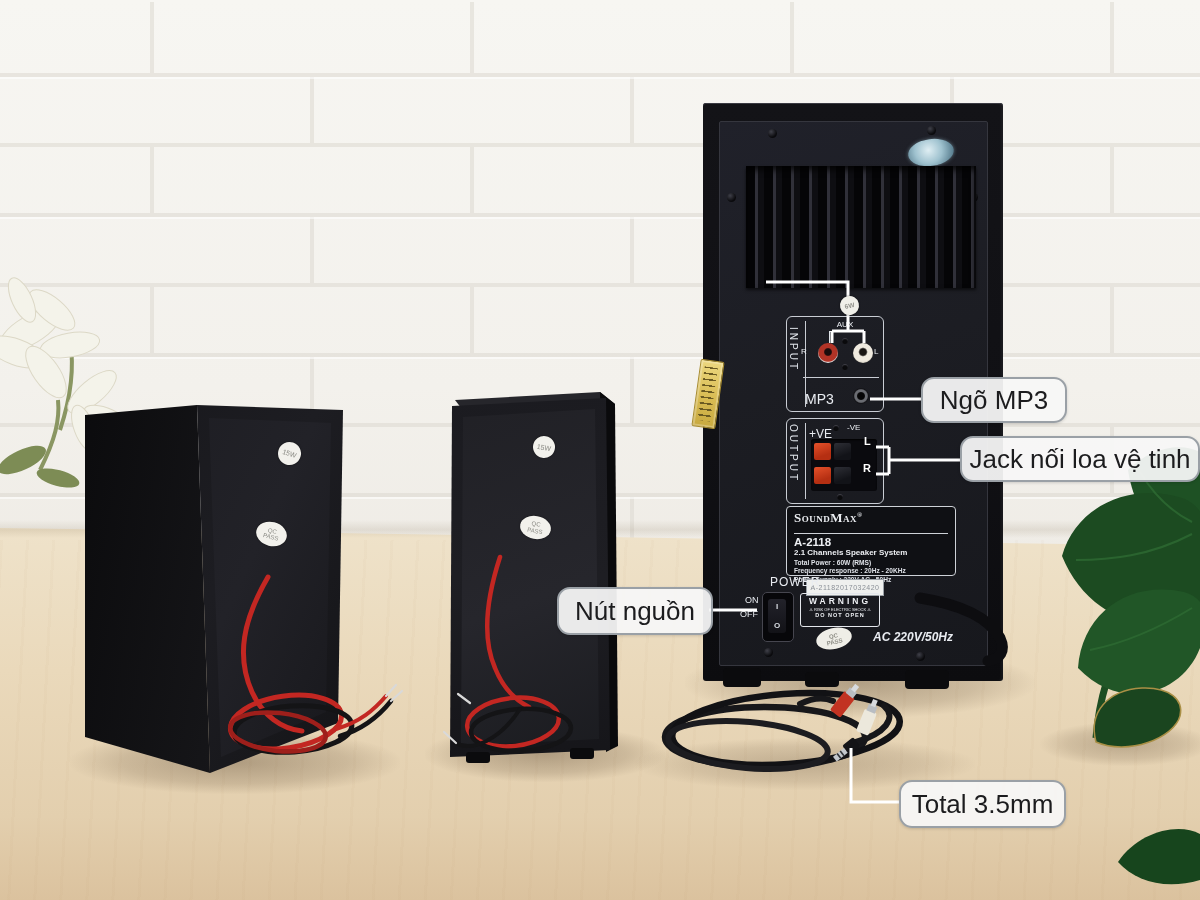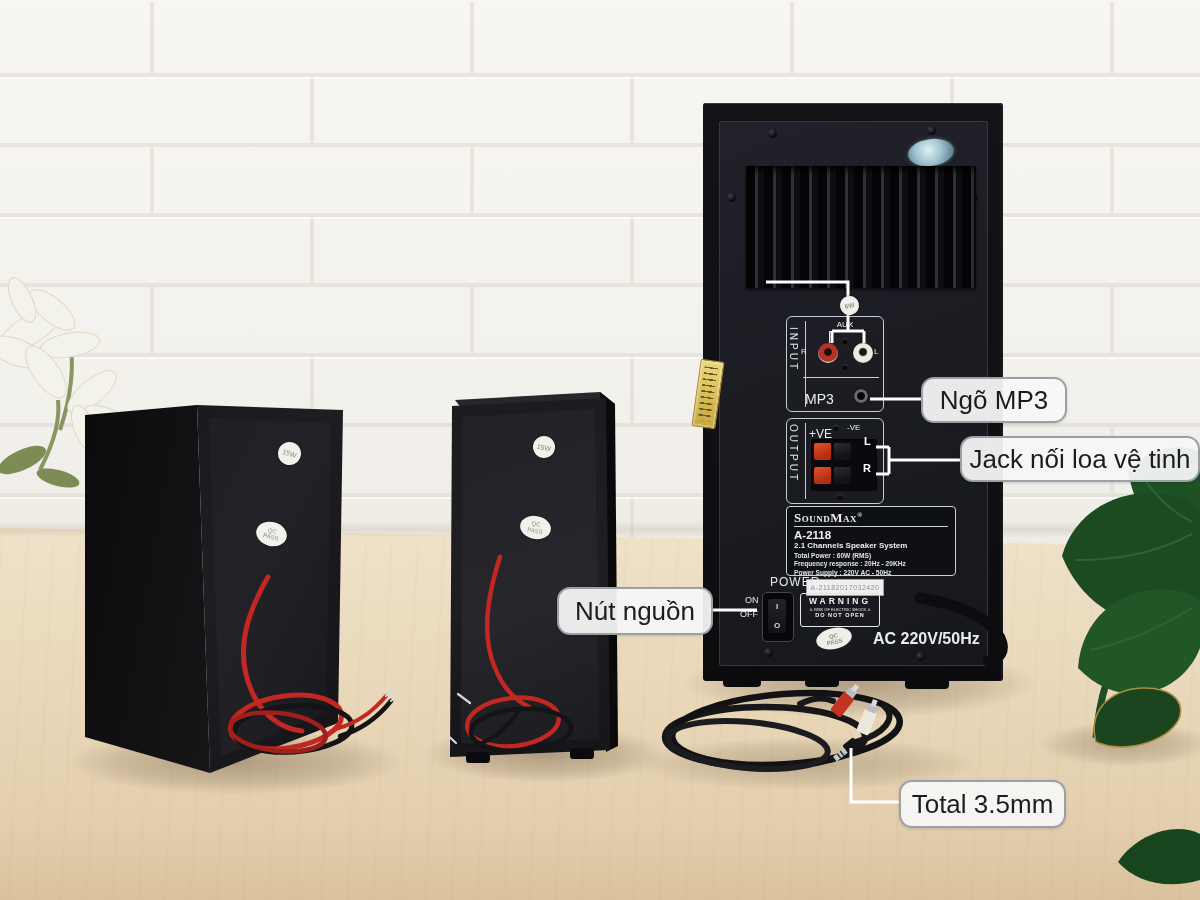--- a/index.html
+++ b/index.html
@@ -89,42 +89,42 @@
        background:radial-gradient(circle at 50% 50%,#050506 0 30%,#6a6c72 40% 55%,#141418 65% 100%);}
   .tblock{position:absolute;left:24px;top:20px;width:66px;height:52px;background:#0a0a0e;
        border-radius:3px;box-shadow:inset 0 1px 2px #000;}
   .clip{position:absolute;width:17px;height:17px;border-radius:2px;}
   .clip.r{background:linear-gradient(160deg,#e5512a 0%,#b52f12 70%);}
   .clip.k{background:linear-gradient(160deg,#2e2f36 0%,#121318 70%);}
 
   .spec{position:absolute;left:83px;top:403px;width:170px;height:70px;background:#0f1014;
        border:1.5px solid #ced2d8;border-radius:4px;color:#eceef2;padding:3px 7px;box-sizing:border-box;}
   .spec .brand{font-family:"Liberation Serif",serif;font-weight:bold;font-size:13px;
-       font-variant:small-caps;letter-spacing:.5px;border-bottom:1px solid #ced2d8;padding-bottom:0;}
+       font-variant:small-caps;letter-spacing:.5px;border-bottom:1px solid #ced2d8;padding-bottom:7px;}
   .spec .brand sup{font-size:7px;}
   .spec .model{font-size:11.5px;font-weight:bold;margin-top:2px;}
   .spec .sys{font-size:8px;font-weight:bold;}
   .spec .row{font-size:6.6px;font-weight:bold;margin-top:1.6px;color:#dfe2e8;}
   .serial{position:absolute;left:103px;top:476px;width:76px;height:15px;background:#eff0ee;
        border:1px solid #9aa0a6;color:#8a8f96;font-size:7px;display:flex;align-items:center;
        justify-content:center;letter-spacing:.5px;}
   .switch{position:absolute;left:59px;top:489px;width:30px;height:48px;background:#07070a;
        border:1px solid #46464f;border-radius:5px;}
   .rocker{position:absolute;left:5px;top:6px;width:18px;height:34px;background:linear-gradient(180deg,#22222a,#121217);
        border-radius:3px;color:#d8dce2;font-size:8px;font-weight:bold;display:flex;flex-direction:column;
        align-items:center;justify-content:space-between;padding:3px 0;box-sizing:border-box;}
   .warn{position:absolute;left:97px;top:490px;width:80px;height:34px;border:1.5px solid #e4e7ec;
        border-radius:3px;color:#eef0f4;text-align:center;box-sizing:border-box;padding-top:2px;}
   .warn .t{font-size:8.5px;font-weight:bold;letter-spacing:3px;}
   .warn .m{font-size:4px;margin-top:1px;}
   .warn .b{font-size:5.5px;font-weight:bold;letter-spacing:1px;}
   .qcoval{position:absolute;left:113px;top:525px;width:36px;height:21px;border-radius:50%;
        background:#efeee7;color:#8d8d85;font-size:6px;font-weight:bold;display:flex;align-items:center;
        justify-content:center;text-align:center;line-height:1;transform:rotate(-12deg);white-space:pre-line;}
-  .actxt{position:absolute;left:170px;top:527px;font-size:16px;font-weight:bold;color:#e9ecf1;}
+  .actxt{position:absolute;left:170px;top:527px;font-size:12px;font-weight:bold;color:#e9ecf1;font-style:italic;}
   .warranty{position:absolute;left:-7px;top:257px;width:22px;height:66px;transform:rotate(8deg);
        background:linear-gradient(180deg,#ecd77f 0%,#d9bc54 55%,#c8a93f 100%);
        border:1px solid #a88c2e;border-radius:2px;
        box-shadow:inset 0 0 0 2px rgba(255,255,255,.25);}
   .warranty:before{content:"";position:absolute;left:4px;top:6px;width:13px;height:54px;
        background:repeating-linear-gradient(180deg,#6b5a22 0 1.5px,rgba(0,0,0,0) 1.5px 6px);}
 
   
   .callout{position:absolute;z-index:60;background:rgba(246,246,246,.94);border:2px solid #9aa0a6;
        border-radius:13px;color:#1c1c1e;font-size:26px;display:flex;align-items:center;

